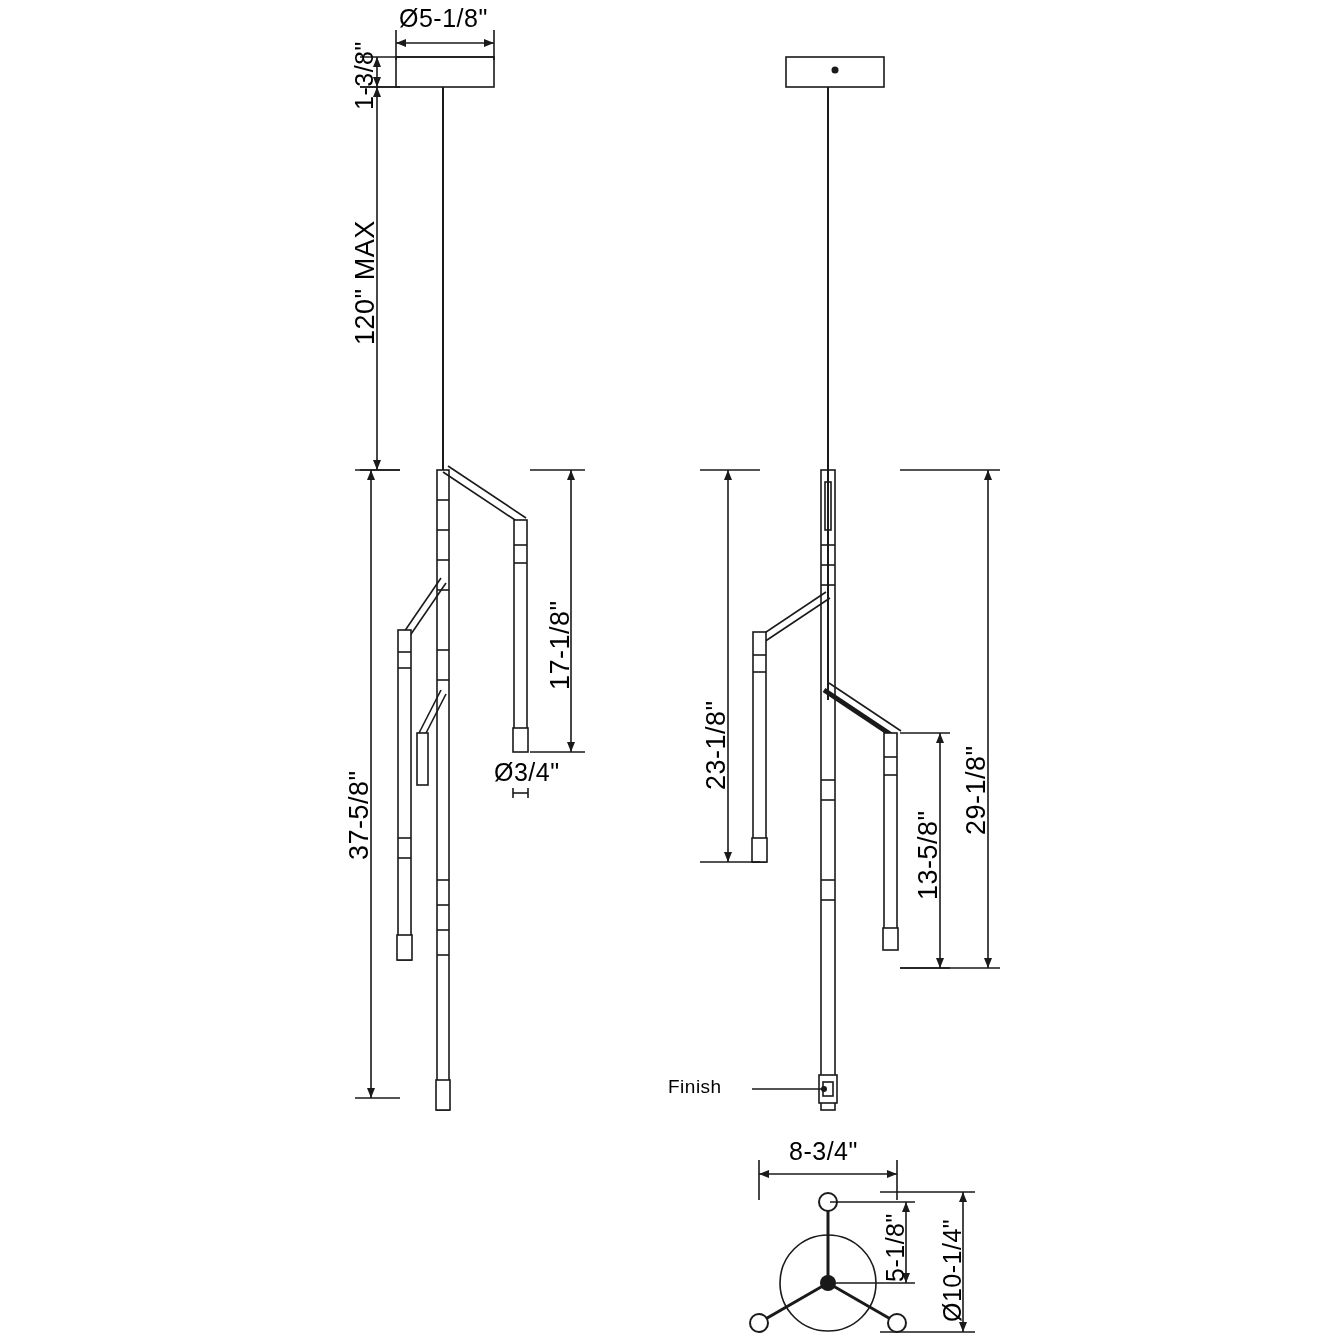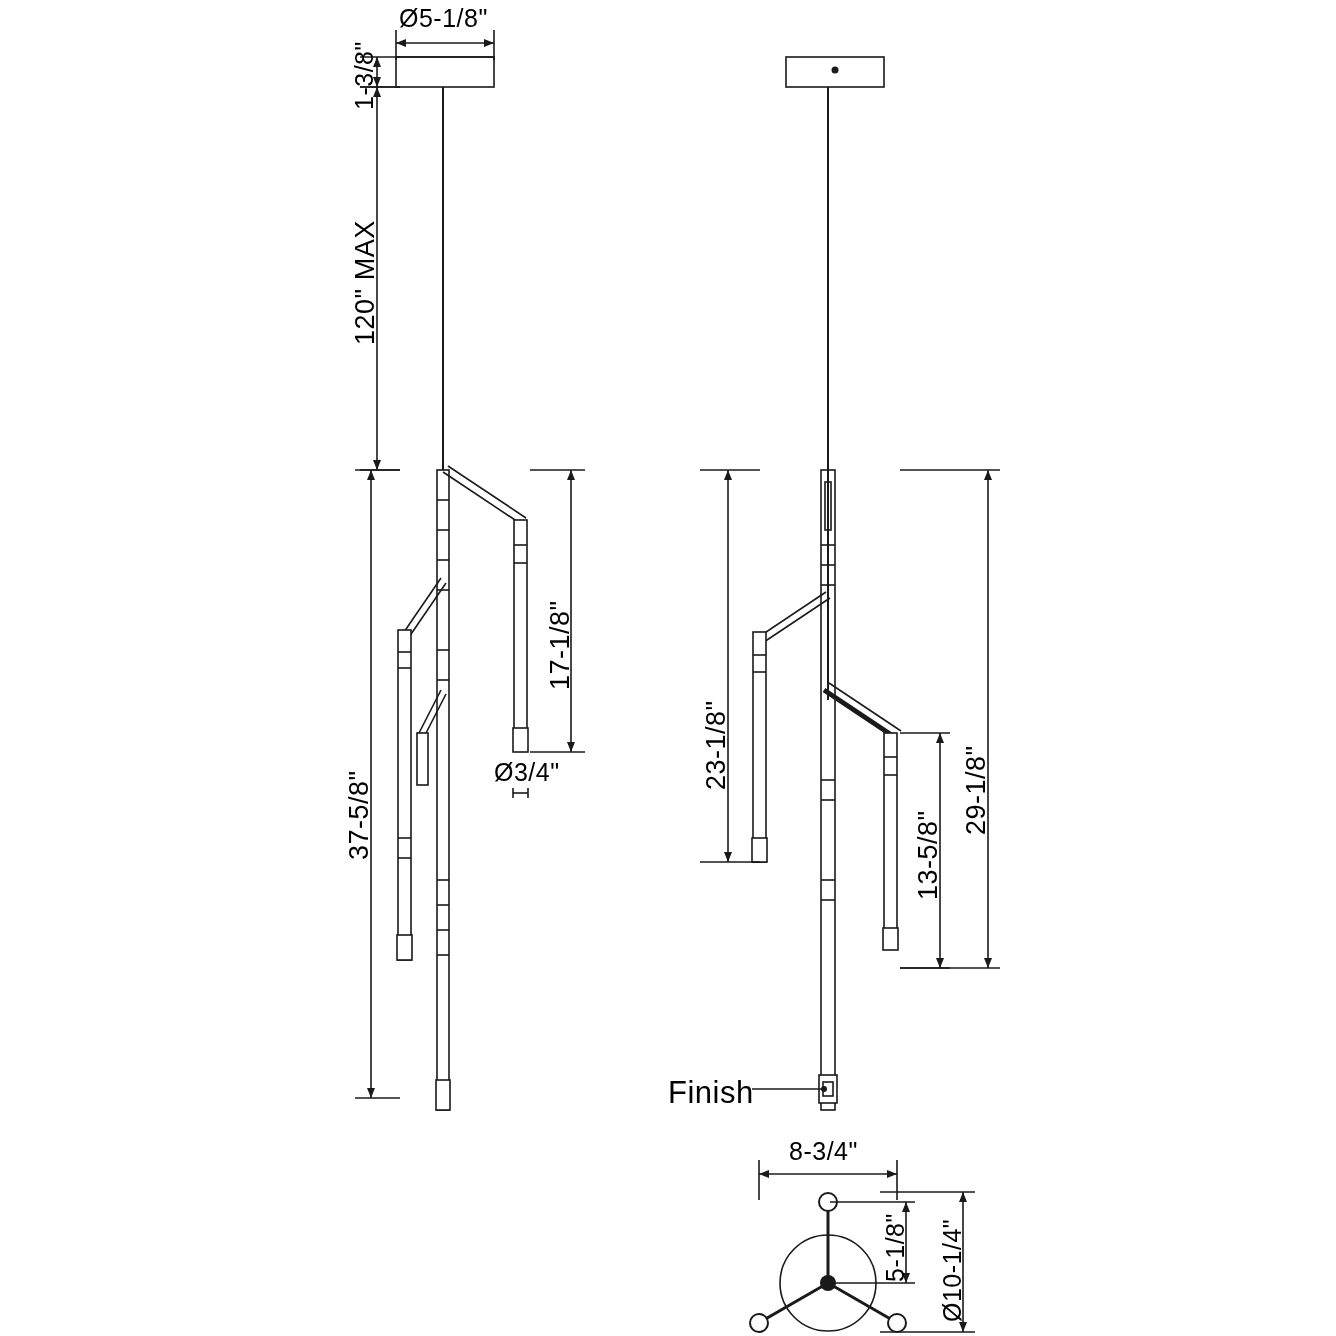--- a/index.html
+++ b/index.html
@@ -271,21 +271,21 @@
   <div class="dimlabel rot90" style="left:547px; top:690px; font-size:27px;">17-1/8"</div>
 
   <div class="dimlabel" style="left:494px; top:760px;">Ø3/4"</div>
 
   <div class="dimlabel rot90" style="left:703px; top:790px; font-size:27px;">23-1/8"</div>
 
   <div class="dimlabel rot90" style="left:963px; top:835px; font-size:27px;">29-1/8"</div>
 
   <div class="dimlabel rot90" style="left:915px; top:900px; font-size:27px;">13-5/8"</div>
 
-  <div class="dimlabel" style="left:668px; top:1077px; font-size:31px;">Finish</div>
+  <div class="dimlabel" style="left:668px; top:1077px; font-size:19px;">Finish</div>
 
   <div class="dimlabel" style="left:789px; top:1139px;">8-3/4"</div>
 
   <div class="dimlabel rot90" style="left:883px; top:1282px;">5-1/8"</div>
 
   <div class="dimlabel rot90" style="left:940px; top:1322px;">Ø10-1/4"</div>
 
 </div>
 
 </body></html>

